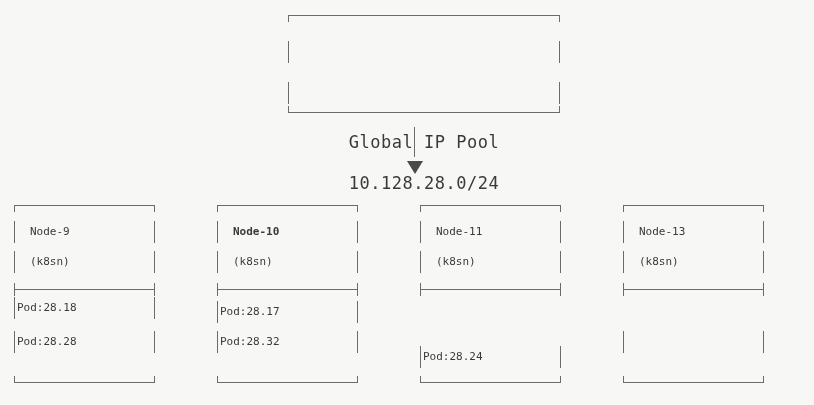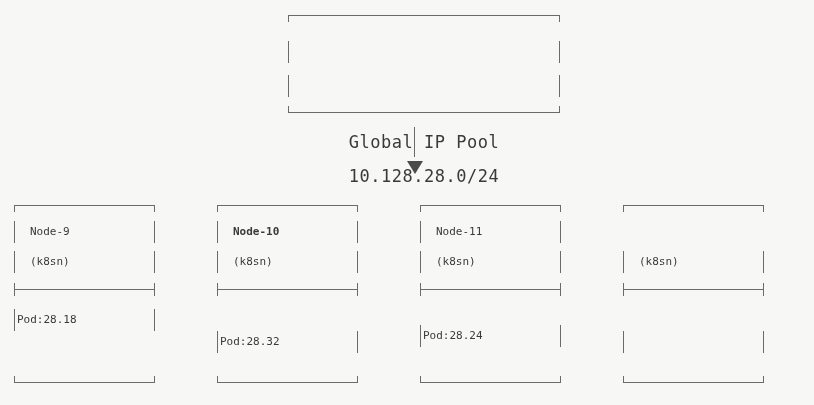--- a/index.html
+++ b/index.html
@@ -148,21 +148,21 @@
     <div class="bx-top"></div>
     <div class="corner c-tl"></div>
     <div class="corner c-tr"></div>
 
     <div class="row" style="top:22px;">
       <div class="pipe pipe-l"></div>
       <div class="row-text">Global IP Pool</div>
       <div class="pipe pipe-r"></div>
     </div>
 
-    <div class="row" style="top:56px;">
+    <div class="row" style="top:63px;">
       <div class="pipe pipe-l"></div>
       <div class="row-text">10.128.28.0/24</div>
       <div class="pipe pipe-r"></div>
     </div>
 
     <div class="corner c-bl"></div>
     <div class="corner c-br"></div>
     <div class="bx-bottom"></div>
   </div>
 
@@ -174,57 +174,60 @@
   <div id="nodes-layer">
       <div class="box node-box" style="left: 14px;">
         <div class="bx-top"></div>
         <div class="corner c-tl"></div>
         <div class="corner c-tr"></div>
         <div class="row row-head" style="top:12px;"><div class="pipe pipe-l"></div><div class="row-text">Node-9</div><div class="pipe pipe-r"></div></div>
         <div class="row row-head" style="top:42px;"><div class="pipe pipe-l"></div><div class="row-text">(k8sn)</div><div class="pipe pipe-r"></div></div>
         <div class="bx-sep" style="top:84px;"></div>
         <div class="sep-l" style="top:78px;"></div>
         <div class="sep-r" style="top:78px;"></div>
-        <div class="row row-pod" style="top:100px;"><div class="pipe pipe-l"></div><div class="row-text">Pod:28.18</div><div class="pipe pipe-r"></div></div>
+        <div class="row row-pod" style="top:88px;"><div class="pipe pipe-l"></div><div class="row-text">Pod:28.18</div><div class="pipe pipe-r"></div></div>
+        <div class="row row-pod" style="top:122px;"><div class="pipe pipe-l"></div><div class="row-text">Pod:28.28</div><div class="pipe pipe-r"></div></div>
         <div class="corner c-bl"></div>
         <div class="corner c-br"></div>
         <div class="bx-bottom"></div>
       </div>
       <div class="box node-box" style="left: 217px;">
         <div class="bx-top"></div>
         <div class="corner c-tl"></div>
         <div class="corner c-tr"></div>
         <div class="row row-head" style="top:12px;font-weight:bold;"><div class="pipe pipe-l"></div><div class="row-text">Node-10</div><div class="pipe pipe-r"></div></div>
         <div class="row row-head" style="top:42px;"><div class="pipe pipe-l"></div><div class="row-text">(k8sn)</div><div class="pipe pipe-r"></div></div>
         <div class="bx-sep" style="top:84px;"></div>
         <div class="sep-l" style="top:78px;"></div>
         <div class="sep-r" style="top:78px;"></div>
+        <div class="row row-pod" style="top:92px;"><div class="pipe pipe-l"></div><div class="row-text">Pod:28.17</div><div class="pipe pipe-r"></div></div>
         <div class="row row-pod" style="top:122px;"><div class="pipe pipe-l"></div><div class="row-text">Pod:28.32</div><div class="pipe pipe-r"></div></div>
         <div class="corner c-bl"></div>
         <div class="corner c-br"></div>
         <div class="bx-bottom"></div>
       </div>
       <div class="box node-box" style="left: 420px;">
         <div class="bx-top"></div>
         <div class="corner c-tl"></div>
         <div class="corner c-tr"></div>
         <div class="row row-head" style="top:12px;"><div class="pipe pipe-l"></div><div class="row-text">Node-11</div><div class="pipe pipe-r"></div></div>
         <div class="row row-head" style="top:42px;"><div class="pipe pipe-l"></div><div class="row-text">(k8sn)</div><div class="pipe pipe-r"></div></div>
         <div class="bx-sep" style="top:84px;"></div>
         <div class="sep-l" style="top:78px;"></div>
         <div class="sep-r" style="top:78px;"></div>
-        <div class="row row-pod" style="top:116px;"><div class="pipe pipe-l"></div><div class="row-text">Pod:28.24</div><div class="pipe pipe-r"></div></div>
+        <div class="row row-pod" style="top:137px;"><div class="pipe pipe-l"></div><div class="row-text">Pod:28.24</div><div class="pipe pipe-r"></div></div>
         <div class="corner c-bl"></div>
         <div class="corner c-br"></div>
         <div class="bx-bottom"></div>
       </div>
       <div class="box node-box" style="left: 623px;">
         <div class="bx-top"></div>
         <div class="corner c-tl"></div>
         <div class="corner c-tr"></div>
+        <div class="row row-head" style="top:12px;"><div class="pipe pipe-l"></div><div class="row-text">Node-13</div><div class="pipe pipe-r"></div></div>
         <div class="row row-head" style="top:42px;"><div class="pipe pipe-l"></div><div class="row-text">(k8sn)</div><div class="pipe pipe-r"></div></div>
         <div class="bx-sep" style="top:84px;"></div>
         <div class="sep-l" style="top:78px;"></div>
         <div class="sep-r" style="top:78px;"></div>
         <div class="row row-pod" style="top:122px;"><div class="pipe pipe-l"></div><div class="pipe pipe-r"></div></div>
         <div class="corner c-bl"></div>
         <div class="corner c-br"></div>
         <div class="bx-bottom"></div>
       </div>
     </div>

